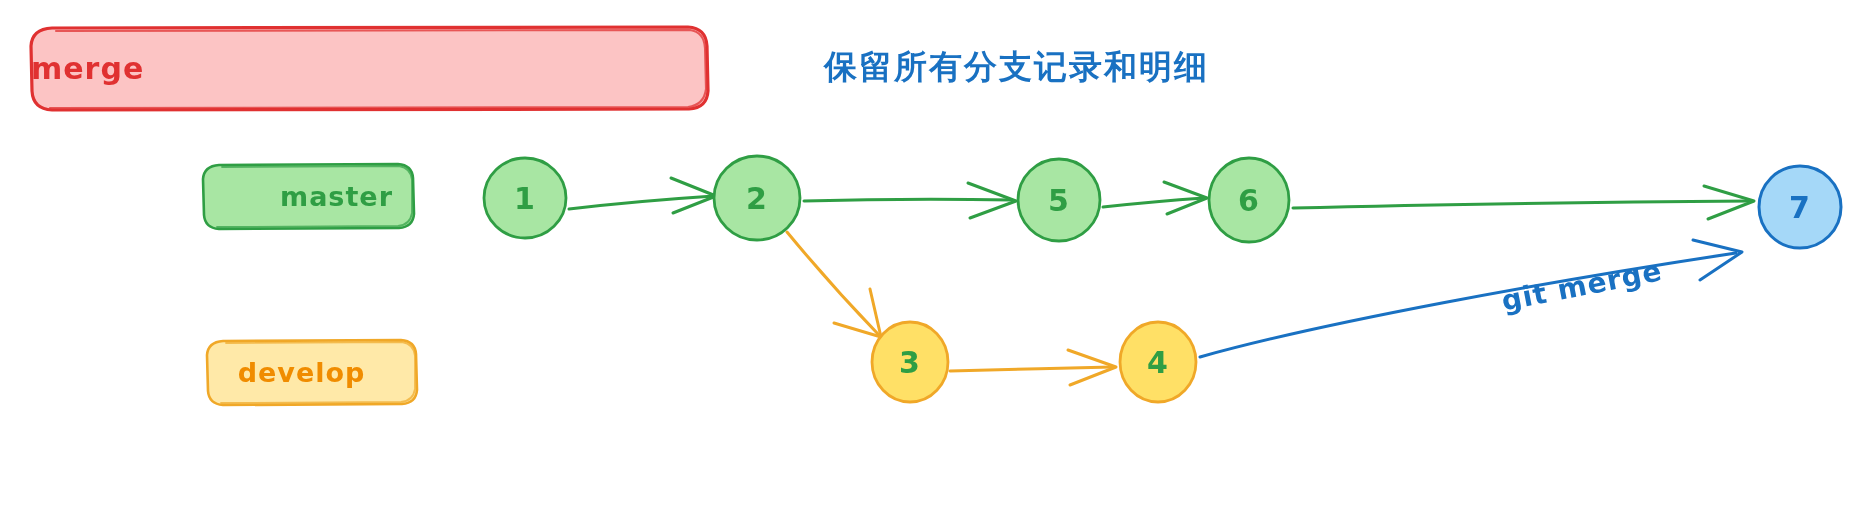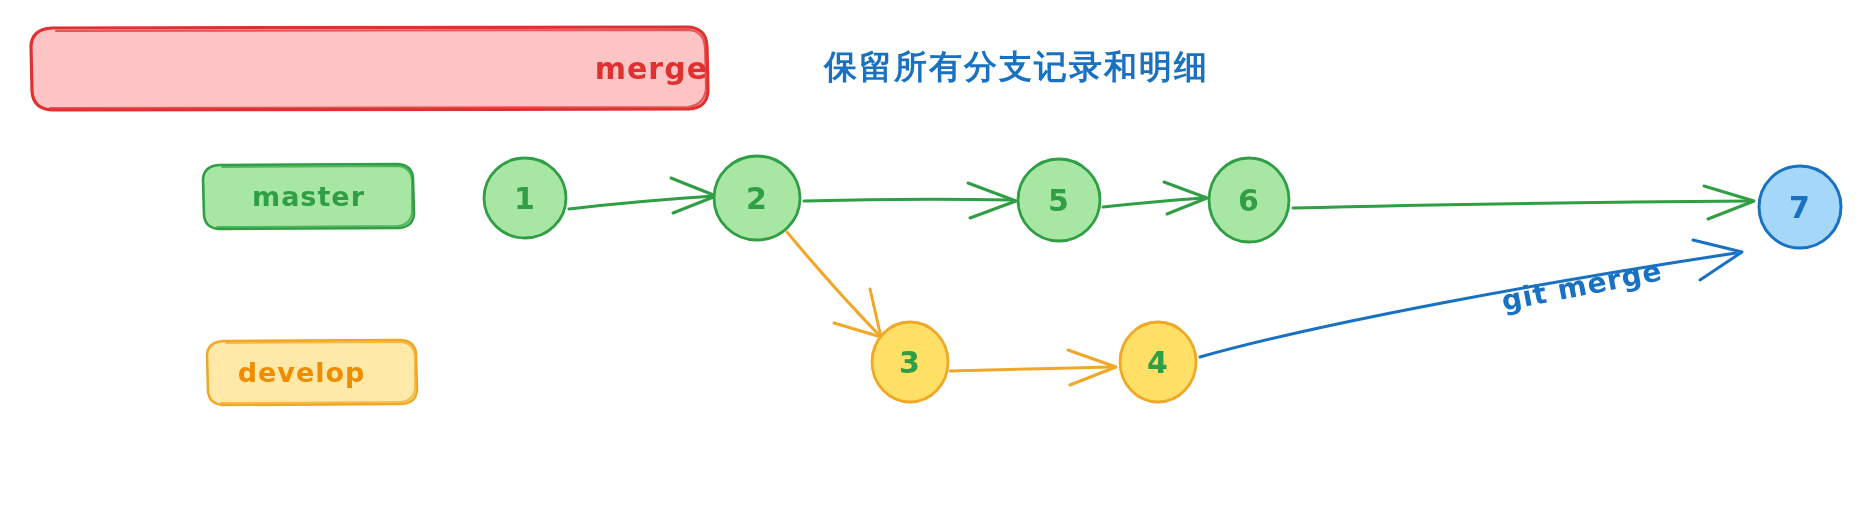--- a/index.html
+++ b/index.html
@@ -40,33 +40,33 @@
 </style>
 </head>
 <body>
 
 <div id="canvas">
 
   <svg class="layer">
     <path d="M 52,28 L 688,27 Q 706,28 707,46 L 708,91 Q 707,108 689,109 L 52,110 Q 33,109 32,91 L 31,46 Q 32,29 52,28 Z" fill="#fcc4c4" stroke="#e03131" stroke-width="3.2" stroke-linecap="round" stroke-linejoin="round"></path>
     <path d="M 56,31 L 690,30 Q 704,32 705,48 L 706,89 Q 704,105 688,107 L 50,108" fill="none" stroke="#e03131" stroke-width="2.1" stroke-linecap="round" opacity="0.75"></path>
   </svg>
-  <div style="position:absolute; left:31px; top:27px; width:677px; height:83px; display:flex; align-items:center; justify-content:flex-end;">
+  <div style="position:absolute; left:31px; top:27px; width:677px; height:83px; display:flex; align-items:center; justify-content:flex-start;">
     <span class="hand-text" style="font-size:30px; color:#e03131;">merge</span>
   </div>
 
   <div style="position:absolute; left:786px; top:45px; width:520px; height:44px; display:flex; align-items:center;">
     <span class="cjk-text" style="font-size:33px; color:#1971c2; letter-spacing:2px;">保留所有分支记录和明细</span>
   </div>
 
   <svg class="layer">
     <path d="M 219,165 L 398,164 Q 412,165 413,178 L 414,214 Q 413,227 399,228 L 219,229 Q 205,228 204,215 L 203,179 Q 204,166 219,165 Z" fill="#a8e6a3" stroke="#2f9e44" stroke-width="2.6" stroke-linecap="round" stroke-linejoin="round"></path>
     <path d="M 222,167 L 399,166 Q 411,168 412,180 L 412,213 Q 410,225 398,226 L 217,227" fill="none" stroke="#2f9e44" stroke-width="1.8" stroke-linecap="round" opacity="0.7"></path>
   </svg>
-  <div style="position:absolute; left:203px; top:164px; width:211px; height:65px; display:flex; align-items:center; justify-content:center;">
+  <div style="position:absolute; left:203px; top:164px; width:211px; height:65px; display:flex; align-items:center; justify-content:center;padding-left:28px;">
     <span class="hand-text" style="font-size:27px; color:#2f9e44;">master</span>
   </div>
 
   <svg class="layer">
     <path d="M 223,341 L 401,340 Q 415,341 416,354 L 417,390 Q 416,403 402,404 L 223,405 Q 209,404 208,391 L 207,355 Q 208,342 223,341 Z" fill="#ffe9a8" stroke="#f0a828" stroke-width="2.6" stroke-linecap="round" stroke-linejoin="round"></path>
     <path d="M 226,343 L 402,342 Q 414,344 415,356 L 415,389 Q 413,401 401,402 L 221,403" fill="none" stroke="#f0a828" stroke-width="1.8" stroke-linecap="round" opacity="0.7"></path>
   </svg>
   <div style="position:absolute; left:207px; top:340px; width:189px; height:65px; display:flex; align-items:center; justify-content:center;">
     <span class="hand-text" style="font-size:27px; color:#f08c00;">develop</span>
   </div>

